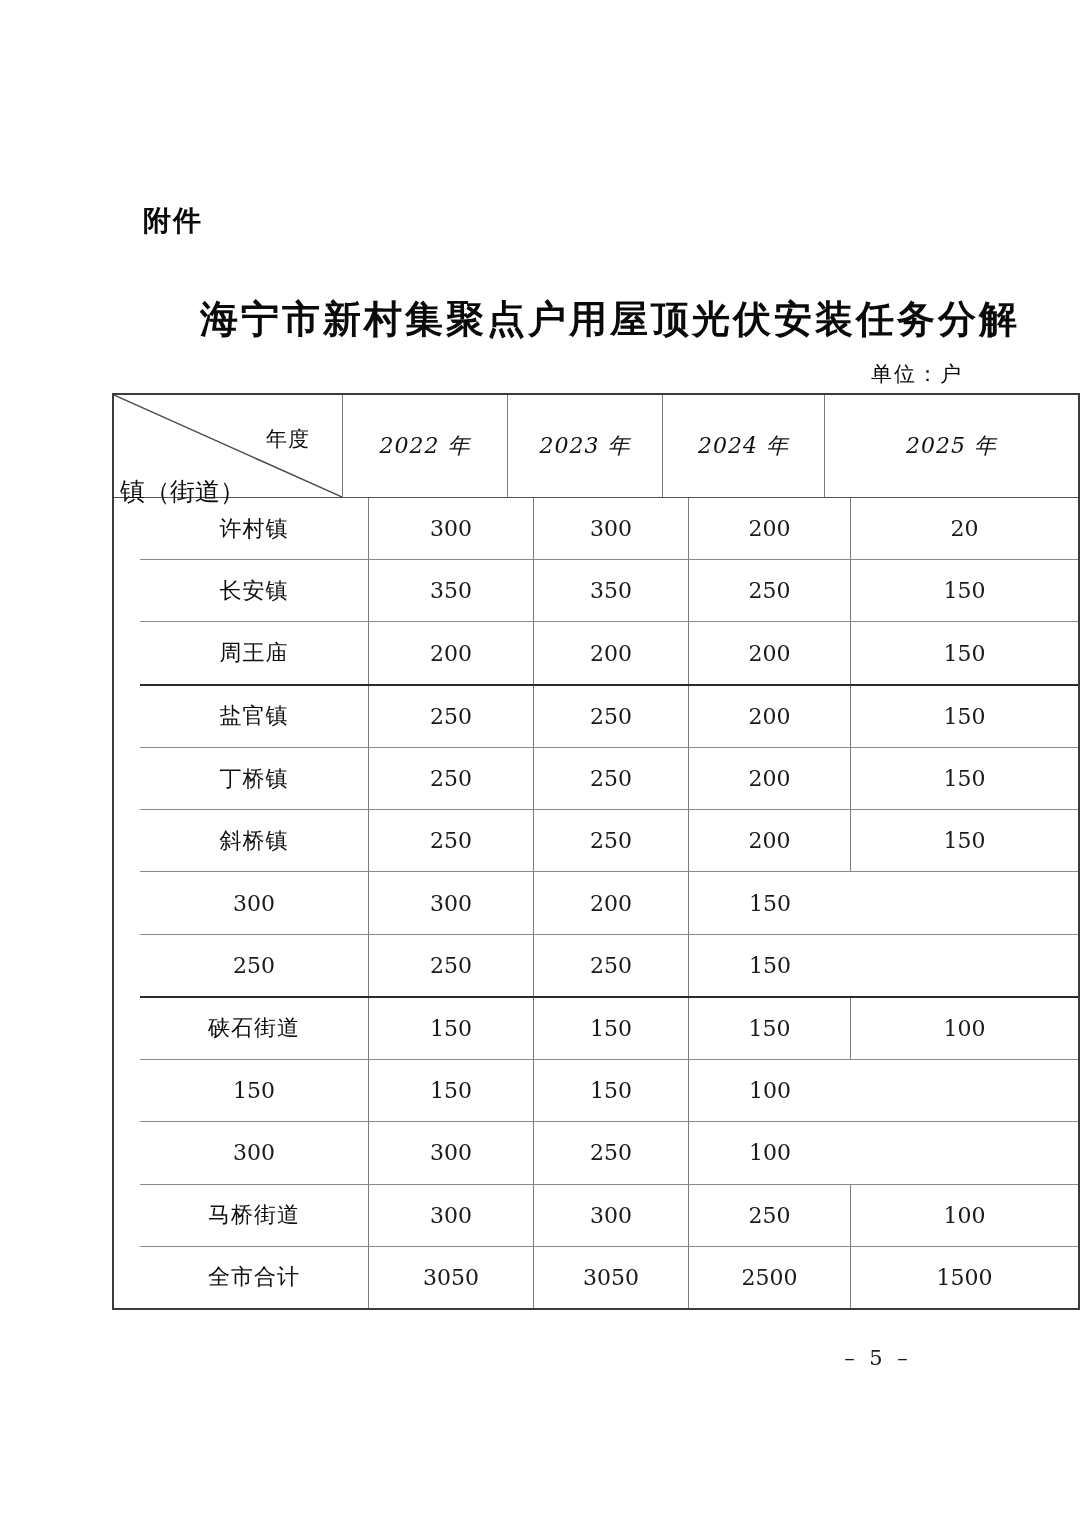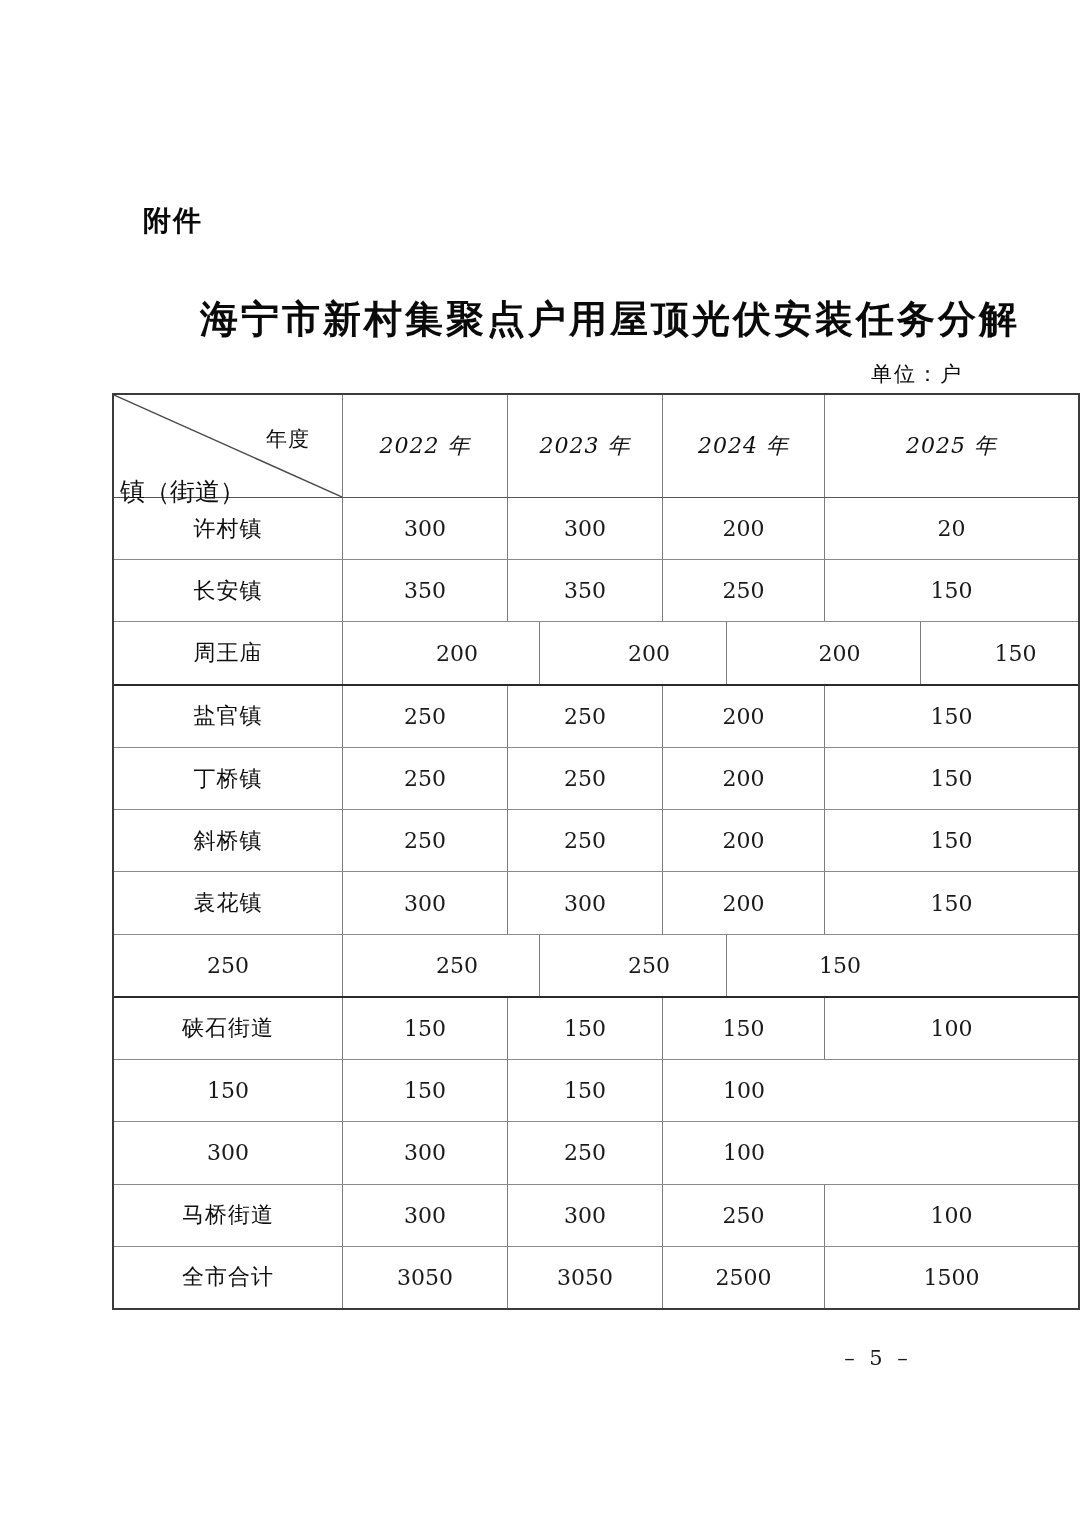--- a/index.html
+++ b/index.html
@@ -53,23 +53,23 @@
     display: flex;
     flex-direction: column;
     background: #fff;
   }
   .thead, .tr {
     display: grid;
     grid-template-columns: 229px 165px 155px 162px 1fr;
     border-bottom: 1px solid #8a8a8a;
   }
   .thead { height: 103px; border-bottom-color: #555; }
-  .tr { flex: 1; }
+  .tr { flex: 1; margin-left: 26px; }
   .tr:last-child { border-bottom: none; }
-  .tr.group-end { border-bottom: 2px solid #2a2a2a; gap: 32px; }
+  .tr.group-end { border-bottom: 2px solid #2a2a2a; }
   .th, .td {
     border-right: 1px solid #7d7d7d;
     display: flex;
     align-items: center;
     justify-content: center;
   }
   .th:last-child, .td:last-child { border-right: none; }
   .th {
     font-size: 22px;
     font-family: "DejaVu Serif", serif;
@@ -190,21 +190,20 @@
 
     <div class="tr">
       <div class="td name">斜桥镇</div>
       <div class="td">250</div>
       <div class="td">250</div>
       <div class="td">200</div>
       <div class="td">150</div>
     </div>
 
     <div class="tr">
-      <div class="td name">袁花镇</div>
       <div class="td">300</div>
       <div class="td">300</div>
       <div class="td">200</div>
       <div class="td">150</div>
     </div>
 
     <div class="tr group-end">
       <div class="td">250</div>
       <div class="td">250</div>
       <div class="td">250</div>

